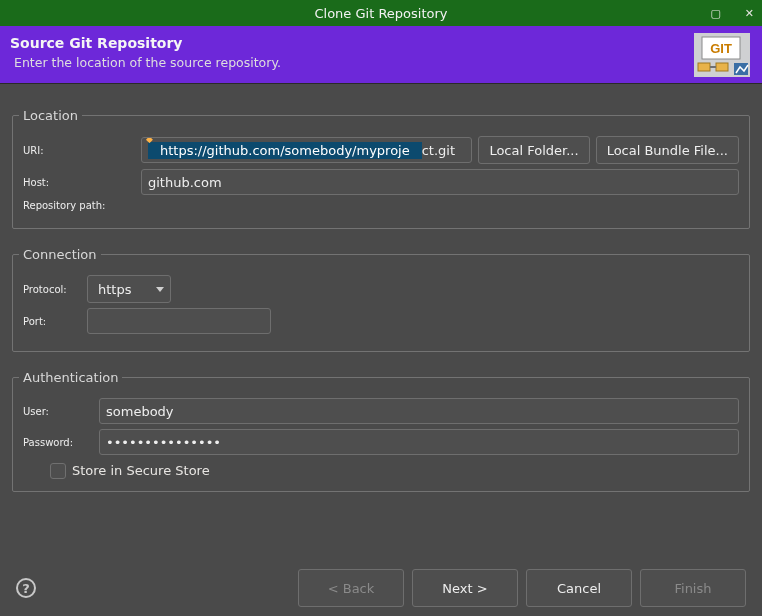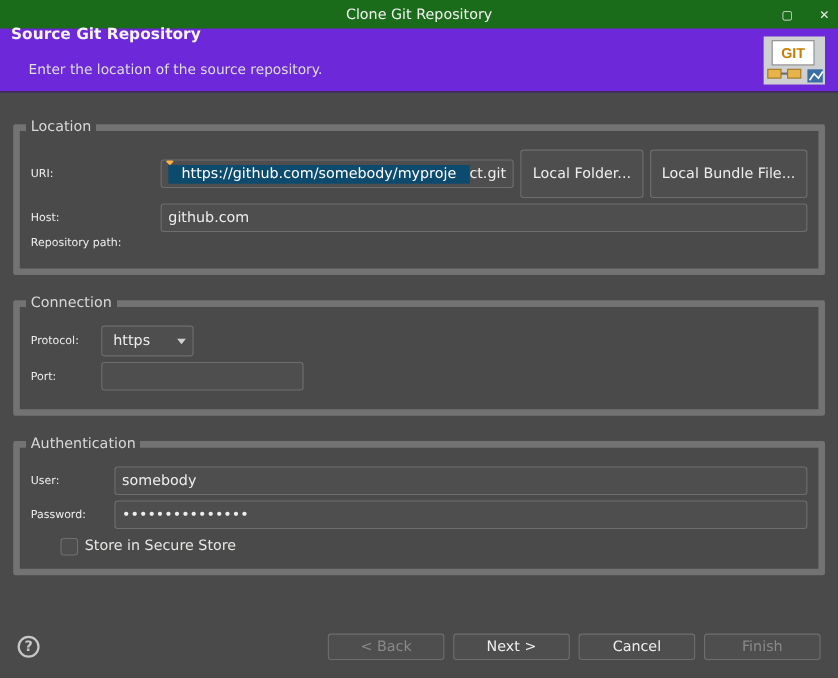--- a/index.html
+++ b/index.html
@@ -51,39 +51,39 @@
     position: relative;
   }
   .header .text { flex: 1; }
   .header h1 {
     margin: 0 0 3px 0;
     font-size: 14px;
     font-weight: bold;
     color: #f5f5f5;
   }
   .header p {
-    margin: 16px;
+    margin: 4px;
     font-size: 12.5px;
     color: #dedede;
   }
   .header .art {
     width: 60px; height: 46px;
     display: flex;
     align-items: center;
     justify-content: center;
   }
   .header .art svg { display: block; }
 
   .body-area {
     padding: 6px 10px 0 10px;
     background: #4a4a4a;
   }
 
   fieldset.group {
-    border: 6px solid #737373;
+    border: 1px solid #737373;
     border-radius: 2px;
     margin: 18px 2px 0 2px;
     padding: 8px 10px 12px 10px;
     position: relative;
   }
   fieldset.group legend {
     padding: 0 4px;
     color: #d8d8d8;
     font-size: 13px;
     margin-left: -4px;
@@ -140,21 +140,21 @@
     border-radius: 3px;
     color: #eeeeee;
     padding: 0 6px;
     font-family: inherit;
     font-size: 13px;
     outline: none;
   }
   .field.narrow, input.narrow { flex: 0 0 78px; }
 
   .btn {
-    height: 44px;
+    height: 28px;
     background: #4e4e4e;
     border: 1px solid #6e6e6e;
     border-radius: 3px;
     color: #eeeeee;
     padding: 0 10px;
     font-family: inherit;
     font-size: 13px;
     cursor: pointer;
     display: flex;
     align-items: center;
@@ -219,21 +219,21 @@
     display: flex;
     align-items: center;
     justify-content: center;
     font-weight: bold;
     font-size: 13px;
     cursor: pointer;
   }
   .footer .spacer { flex: 1; }
   .footer .btn {
     width: 106px;
-    height: 24px;
+    height: 38px;
     justify-content: center;
   }
 </style>
 </head>
 <body>
 
 <div class="titlebar">
   <div class="title">Clone Git Repository</div>
   <div class="win-controls">
     <span>▢</span>

